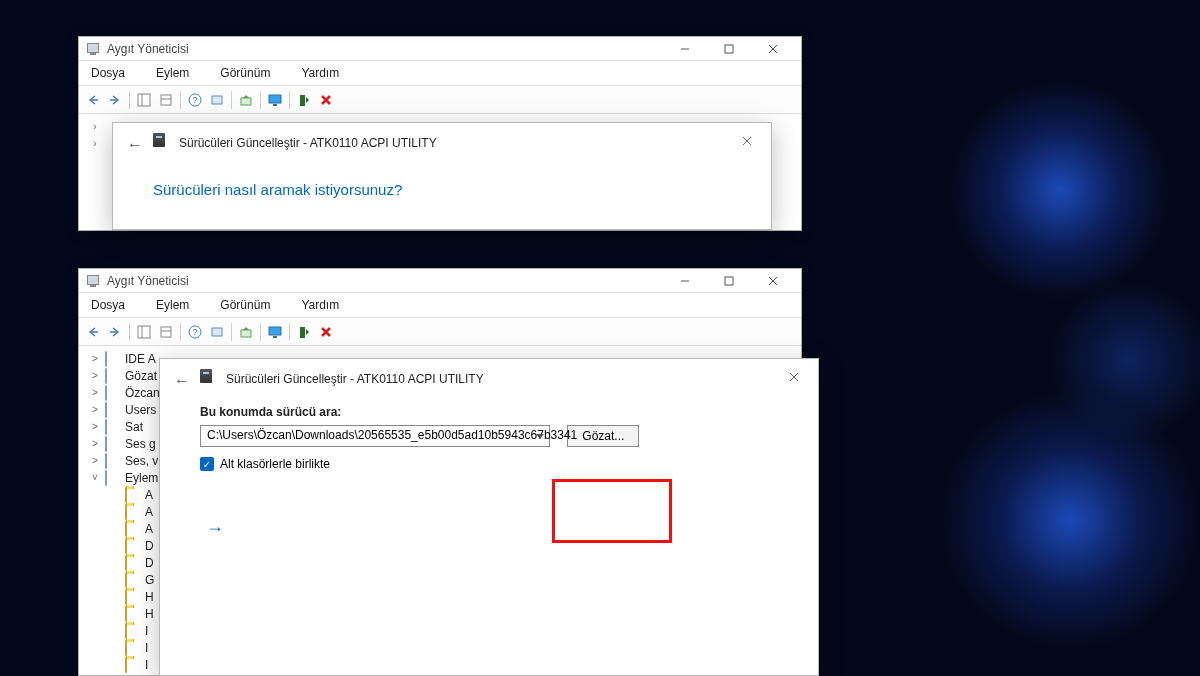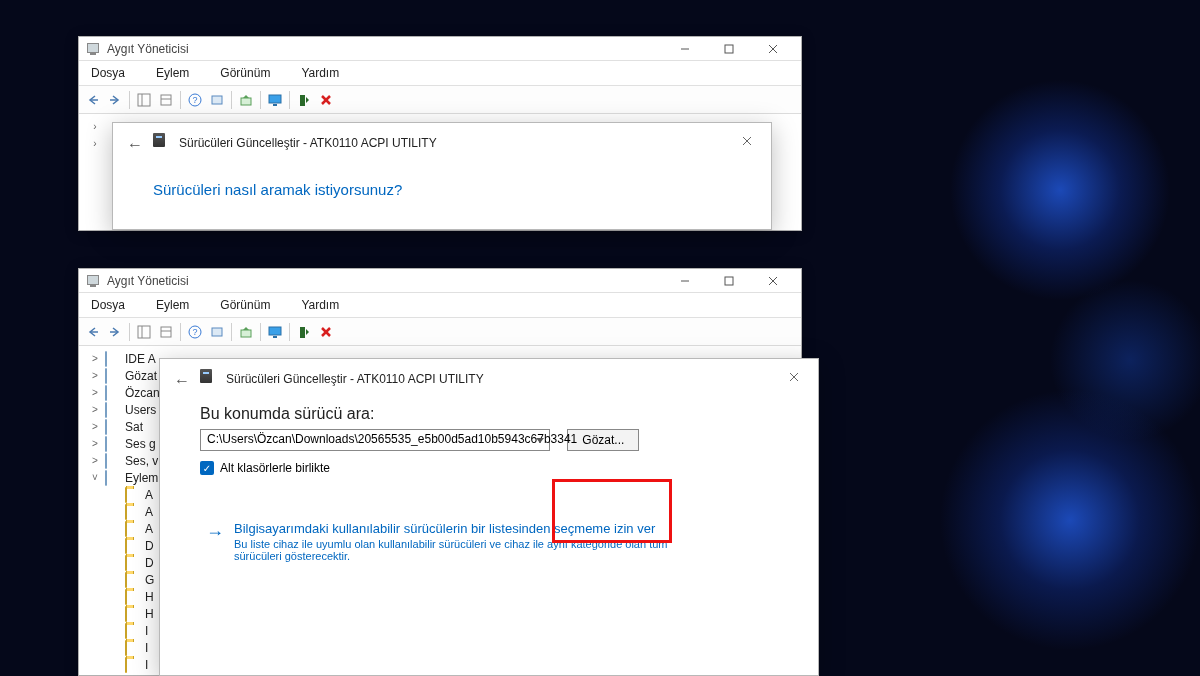--- a/index.html
+++ b/index.html
@@ -52,21 +52,21 @@
     box-shadow: 0 6px 24px rgba(0,0,0,0.25);
   }
   .wizard-head { display: flex; align-items: center; padding: 10px 14px 6px 14px; gap: 10px; }
   .wizard-head .back { color:#555; font-size:16px; cursor:default; }
   .wizard-head .wicon { width:16px; height:20px; }
   .wizard-head .wtitle { font-size: 12px; color: #222; }
   .wizard-close { position:absolute; top:6px; right:8px; width:32px; height:24px; display:flex; align-items:center; justify-content:center; color:#555; }
   .wizard-body { padding: 10px 15px 20px 40px; }
   .bluehead { color: #0067c0; font-size: 15px; margin: 12px 0 22px 0; font-weight: 400; }
 
-  .fieldlabel { font-size:16px; color:#222; margin-bottom:6px; }
+  .fieldlabel { font-size:12px; color:#222; margin-bottom:6px;font-weight:bold; }
   .combo { display:inline-block; width:350px; height:22px; border:1px solid #888; padding:2px 18px 2px 6px; font-size:12px; position:relative; vertical-align:middle; background:#fff; }
   .combo::after { content:''; position:absolute; right:5px; top:8px; border-left:4px solid transparent; border-right:4px solid transparent; border-top:5px solid #555; }
   .btn { display:inline-block; height:22px; padding:0 14px; border:1px solid #888; background:#f3f3f3; font-size:12px; vertical-align:middle; margin-left:14px; line-height:20px; }
 
   .checkwrap { display:flex; align-items:center; gap:6px; margin-top:10px; }
   .chk { width:14px; height:14px; background:#0067c0; border-radius:2px; display:flex; align-items:center; justify-content:center; color:#fff; font-size:10px; }
 
   .linkopt { display:flex; gap:10px; margin-top:40px; padding:6px; }
   .linkopt .arrow { color:#0067c0; font-size:18px; line-height:1; }
   .linkopt .lt { color:#0067c0; font-size:13px; }
@@ -428,21 +428,17 @@
     <span class="combo">C:\Users\Özcan\Downloads\20565535_e5b00d5ad10b5943c67b3341</span>
     <span class="btn">Gözat...</span>
 
     <div class="checkwrap">
       <span class="chk">✓</span>
       <span>Alt klasörlerle birlikte</span>
     </div>
 
     <div class="linkopt">
       <span class="arrow">→</span>
-      <div>
-        <div class="lt">Bilgisayarımdaki kullanılabilir sürücülerin bir listesinden seçmeme izin ver</div>
-        <div class="ld">Bu liste cihaz ile uyumlu olan kullanılabilir sürücüleri ve cihaz ile aynı kategoride olan tüm sürücüleri gösterecektir.</div>
-      </div>
     </div>
   </div>
 </div>
 
 <div class="redbox" style="left:552px; top:479px; width:120px; height:64px;"></div>
 
 </body></html>

